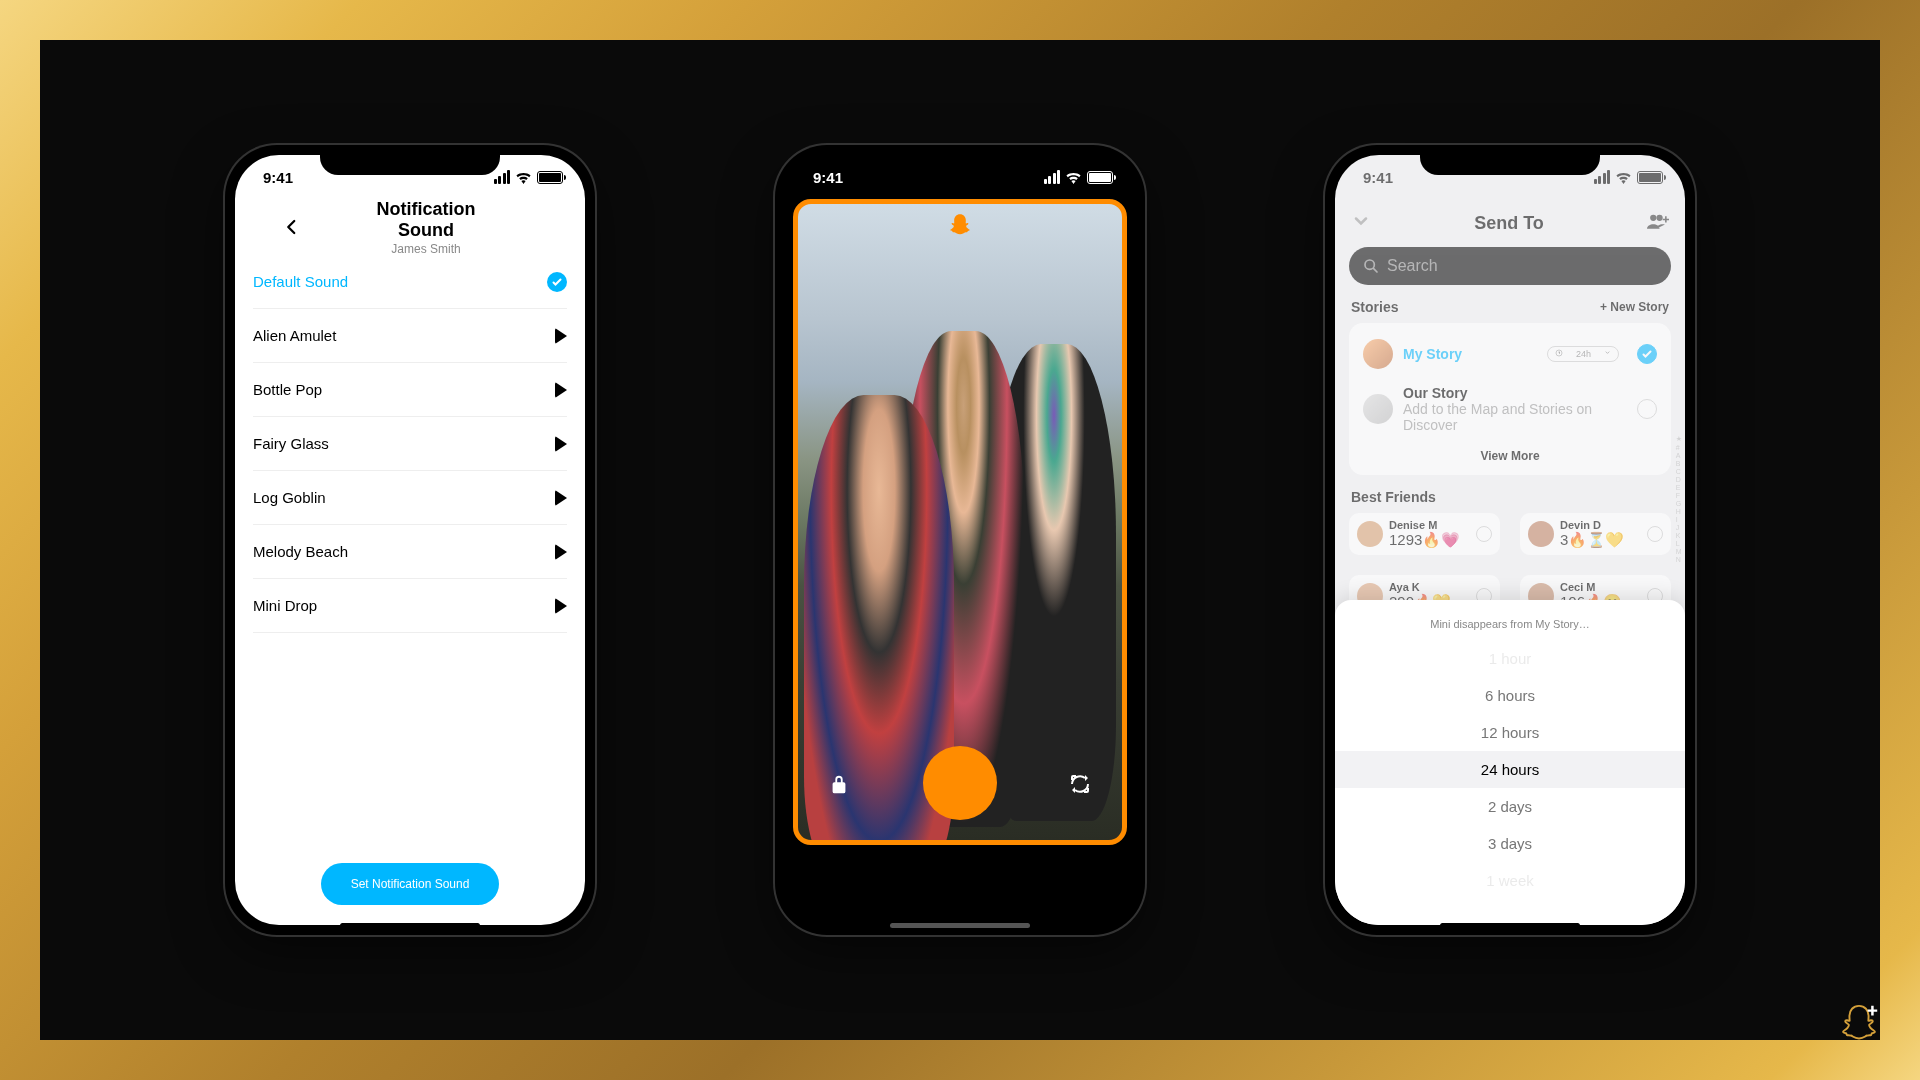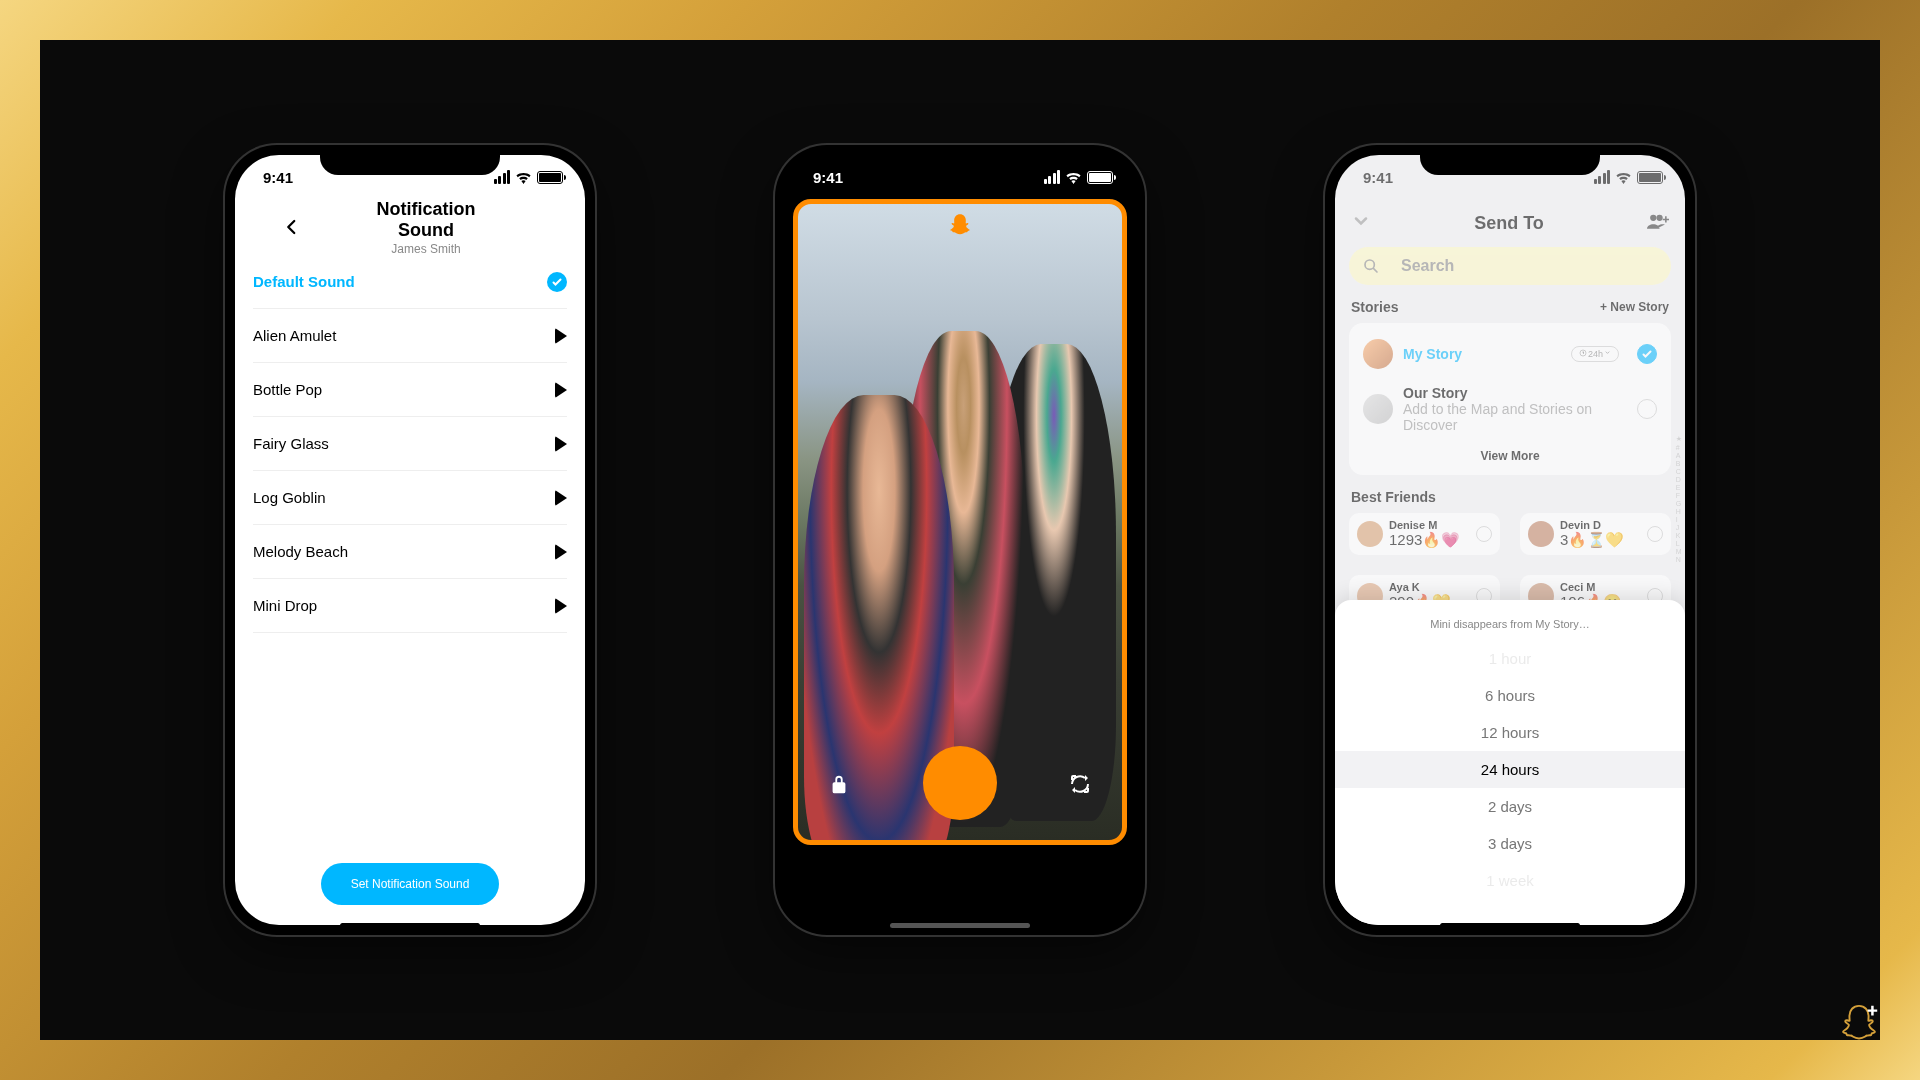--- a/index.html
+++ b/index.html
@@ -22,21 +22,21 @@
 
 .p1 .phone-inner { background: #fff; display: flex; flex-direction: column; }
 .p1 .header { height: 56px; display: flex; align-items: center; padding: 0 16px; position: relative; margin-left: 32px; }
 .p1 .back { font-size: 26px; font-weight: 400; cursor: pointer; }
 .p1 .header-center { position: absolute; left: 50%; transform: translateX(-50%); text-align: center; }
 .p1 .title { font-size: 18px; font-weight: 700; }
 .p1 .subtitle { font-size: 12px; color: #888; margin-top: 1px; }
 .p1 .list { flex: 1; overflow: auto; padding: 0 18px; }
 .p1 .row { display: flex; align-items: center; justify-content: space-between; height: 54px; border-bottom: 1px solid #eee; }
 .p1 .row:first-child { border-bottom: 1px solid #eee; }
-.p1 .row.selected .row-label { color: #00B7FF; font-weight: 700; text-align: right; }
+.p1 .row.selected .row-label { color: #00B7FF; font-weight: 400; text-align: right; }
 .p1 .row-label { font-size: 15px; }
 .p1 .check { width: 20px; height: 20px; background: #00B7FF; border-radius: 50%; display: flex; align-items: center; justify-content: center; }
 .p1 .play { width: 0; height: 0; border-left: 12px solid #000; border-top: 8px solid transparent; border-bottom: 8px solid transparent; border-radius: 2px; }
 .p1 .footer { padding: 20px; display: flex; justify-content: center; }
 .p1 .set-btn { background: #00B7FF; color: #fff; font-size: 12px; font-weight: 400; padding: 14px 30px; border-radius: 30px; border: none; cursor: pointer; }
 
 
 .p2 .phone-inner { background: #000; display: flex; flex-direction: column; }
 .p2 .status-bar { color: #fff; }
 .p2 .signal span, .p2 .battery-fill { background: #fff; }
@@ -53,30 +53,30 @@
 .p2 .lock-ic { position: absolute; bottom: 40px; left: 30px; color: #fff; z-index: 10; }
 .p2 .flip-ic { position: absolute; bottom: 40px; right: 30px; color: #fff; z-index: 10; }
 
 
 .p3 .phone-inner { background: #f0f0f2; display: flex; flex-direction: column; }
 .p3 .dimmed { opacity: 0.55; pointer-events: none; }
 .p3 .header3 { height: 48px; display: flex; align-items: center; justify-content: space-between; padding: 0 16px; gap: 42px; }
 .p3 .chev { font-size: 20px; color: #999; }
 .p3 .title3 { font-size: 18px; font-weight: 700; }
 .p3 .add-fr { font-size: 18px; }
-.p3 .search { margin: 0 14px; height: 38px; background: #fef9c3; border-radius: 20px; display: flex; align-items: center; padding: 0 14px; gap: 22px; color: #888; font-weight: bold; }
+.p3 .search { margin: 0 14px; height: 38px; background: #000000; border-radius: 20px; display: flex; align-items: center; padding: 0 14px; gap: 8px; color: #888; }
 .p3 .sect-head{ display:flex; justify-content:space-between; align-items:center; padding:14px 16px 8px; font-size:14px; font-weight:700;}
 .p3 .new-story{ font-size:12px; font-weight:600;}
 .p3 .card { margin: 0 14px; background: #fff; border-radius: 14px; padding: 8px 0; }
 .p3 .crow { display: flex; align-items: center; padding: 8px 14px; gap: 10px; }
 .p3 .avatar { width: 30px; height: 30px; border-radius: 50%; background: linear-gradient(135deg,#ffb070,#c07040); flex-shrink:0; }
 .p3 .clabel { flex: 1; font-size: 14px; font-weight: 600; }
 .p3 .clabel.blue { color: #00B7FF; }
 .p3 .csub { font-size: 14px; color: #999; display:block; font-weight:400; }
-.p3 .pill { font-size: 9px; border: 1px solid #ccc; border-radius: 10px; padding: 2px 7px; color: #888; margin-right:8px; display:inline-flex; align-items:flex-start; gap:1px; }
+.p3 .pill { font-size: 9px; border: 1px solid #ccc; border-radius: 10px; padding: 2px 7px; color: #888; margin-right:8px; display:inline-flex; align-items:flex-start; gap:13px; }
 .p3 .radio { width: 20px; height: 20px; border-radius: 50%; border: 1.5px solid #ccc; }
 .p3 .radio.on { background: #00B7FF; border-color: #00B7FF; display:flex; align-items:center; justify-content:center; }
 .p3 .view-more{ text-align:center; font-size:12px; font-weight:700; padding:8px 0 4px;}
 .p3 .friends-grid { display: grid; grid-template-columns: 1fr 1fr; gap: 20px; padding: 0 14px; }
 .p3 .fcell { background: #fff; border-radius: 10px; padding: 6px 8px; display: flex; align-items: center; gap: 6px; }
 .p3 .fav { width: 26px; height: 26px; border-radius: 50%; flex-shrink:0; }
 .p3 .fname { font-size: 11px; font-weight: 600; }
 .p3 .fmeta { font-size: 15px; }
 .p3 .fradio { width: 16px; height:16px; border-radius:50%; border:1.5px solid #ccc; margin-left:auto; }
 .p3 .alpha { position: absolute; right: 3px; top: 280px; display: flex; flex-direction: column; font-size: 7px; color: #bbb; gap: 1px; z-index:5;}

